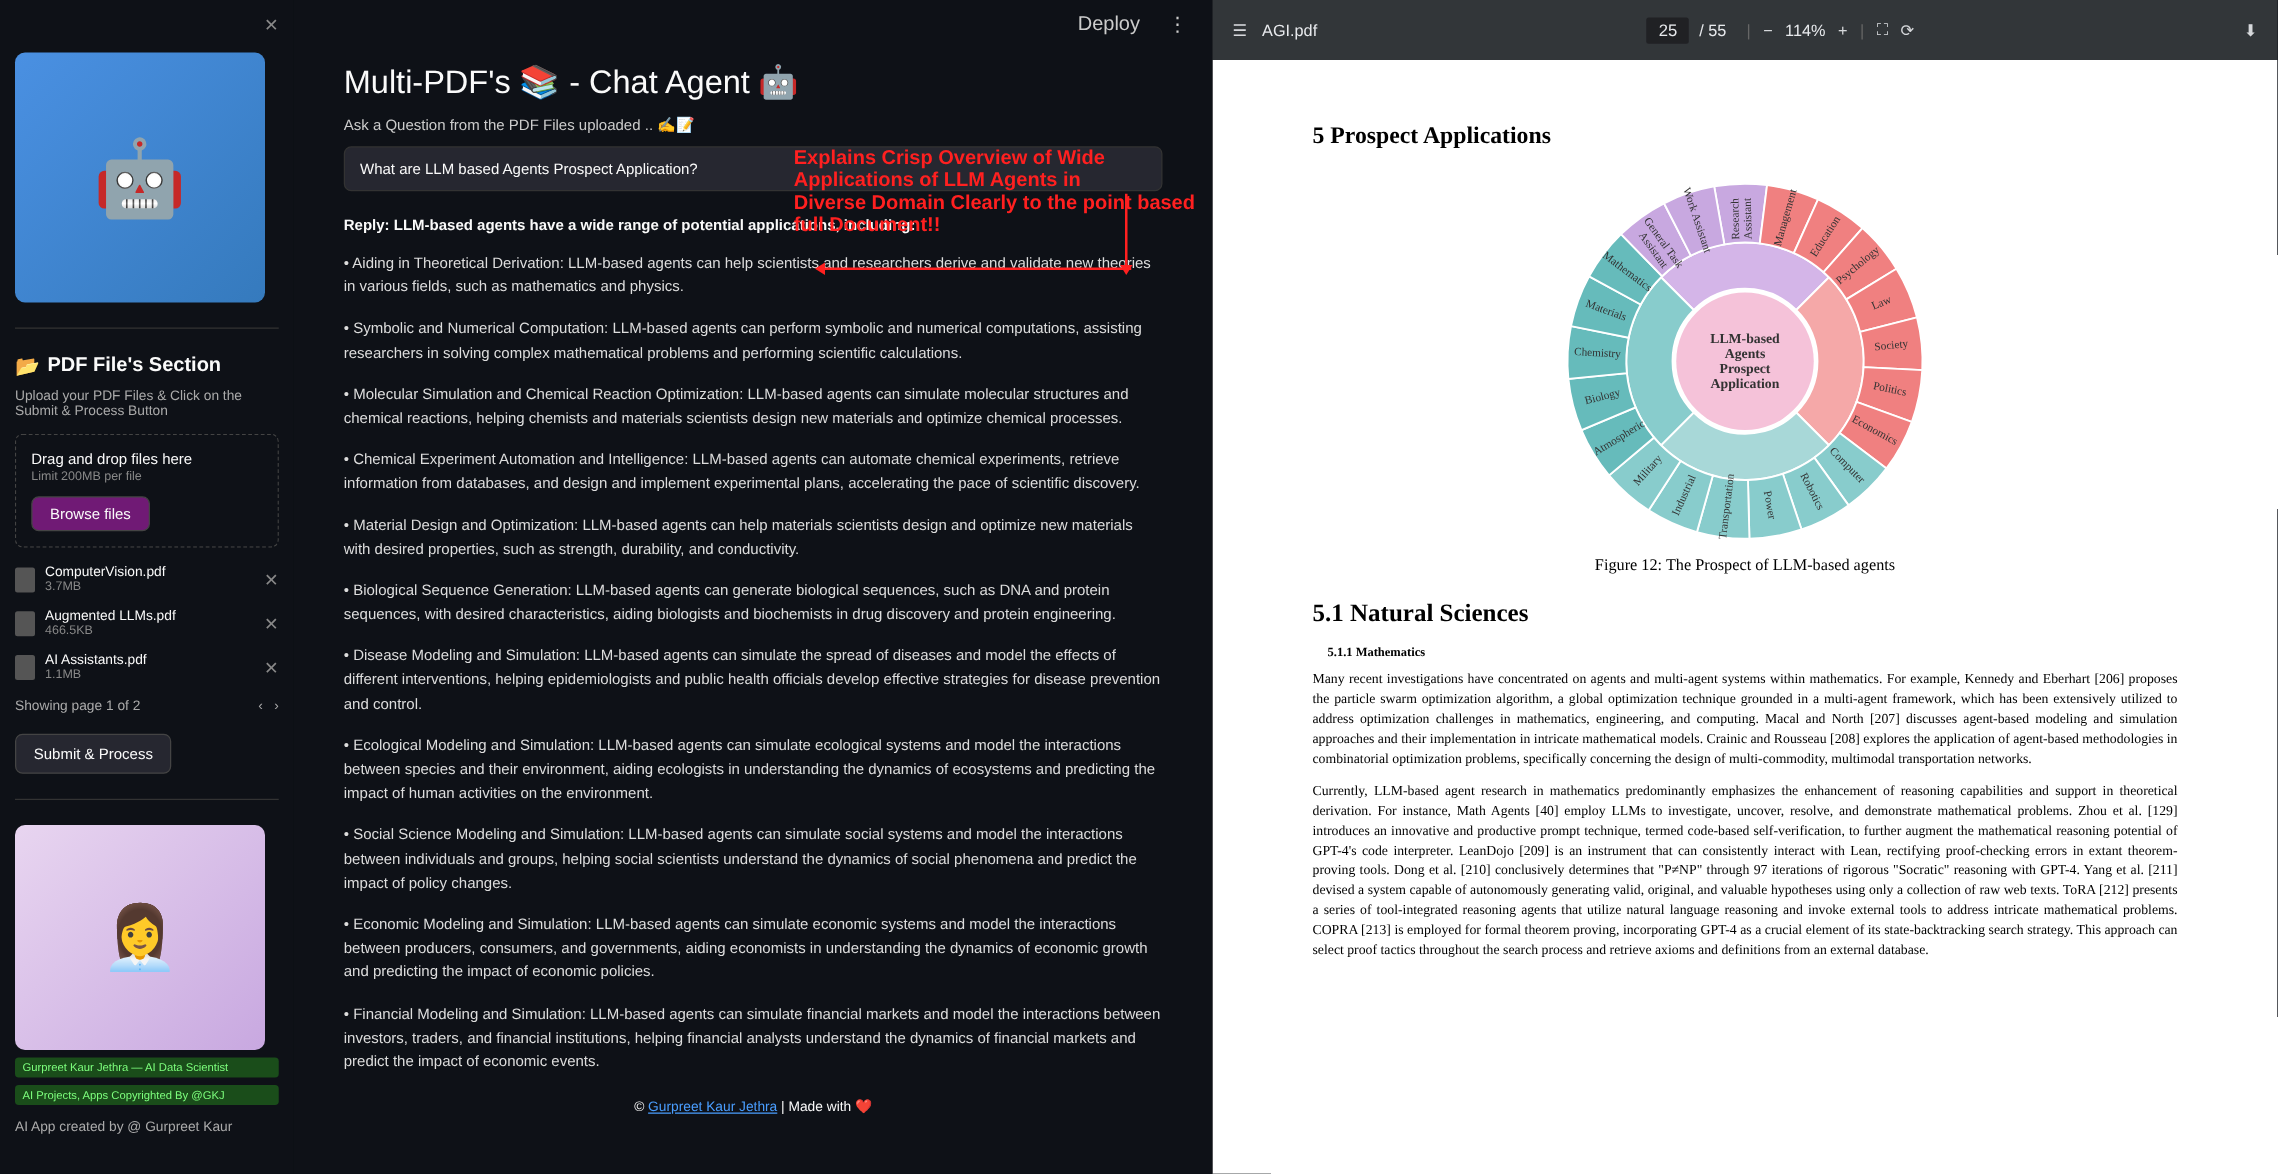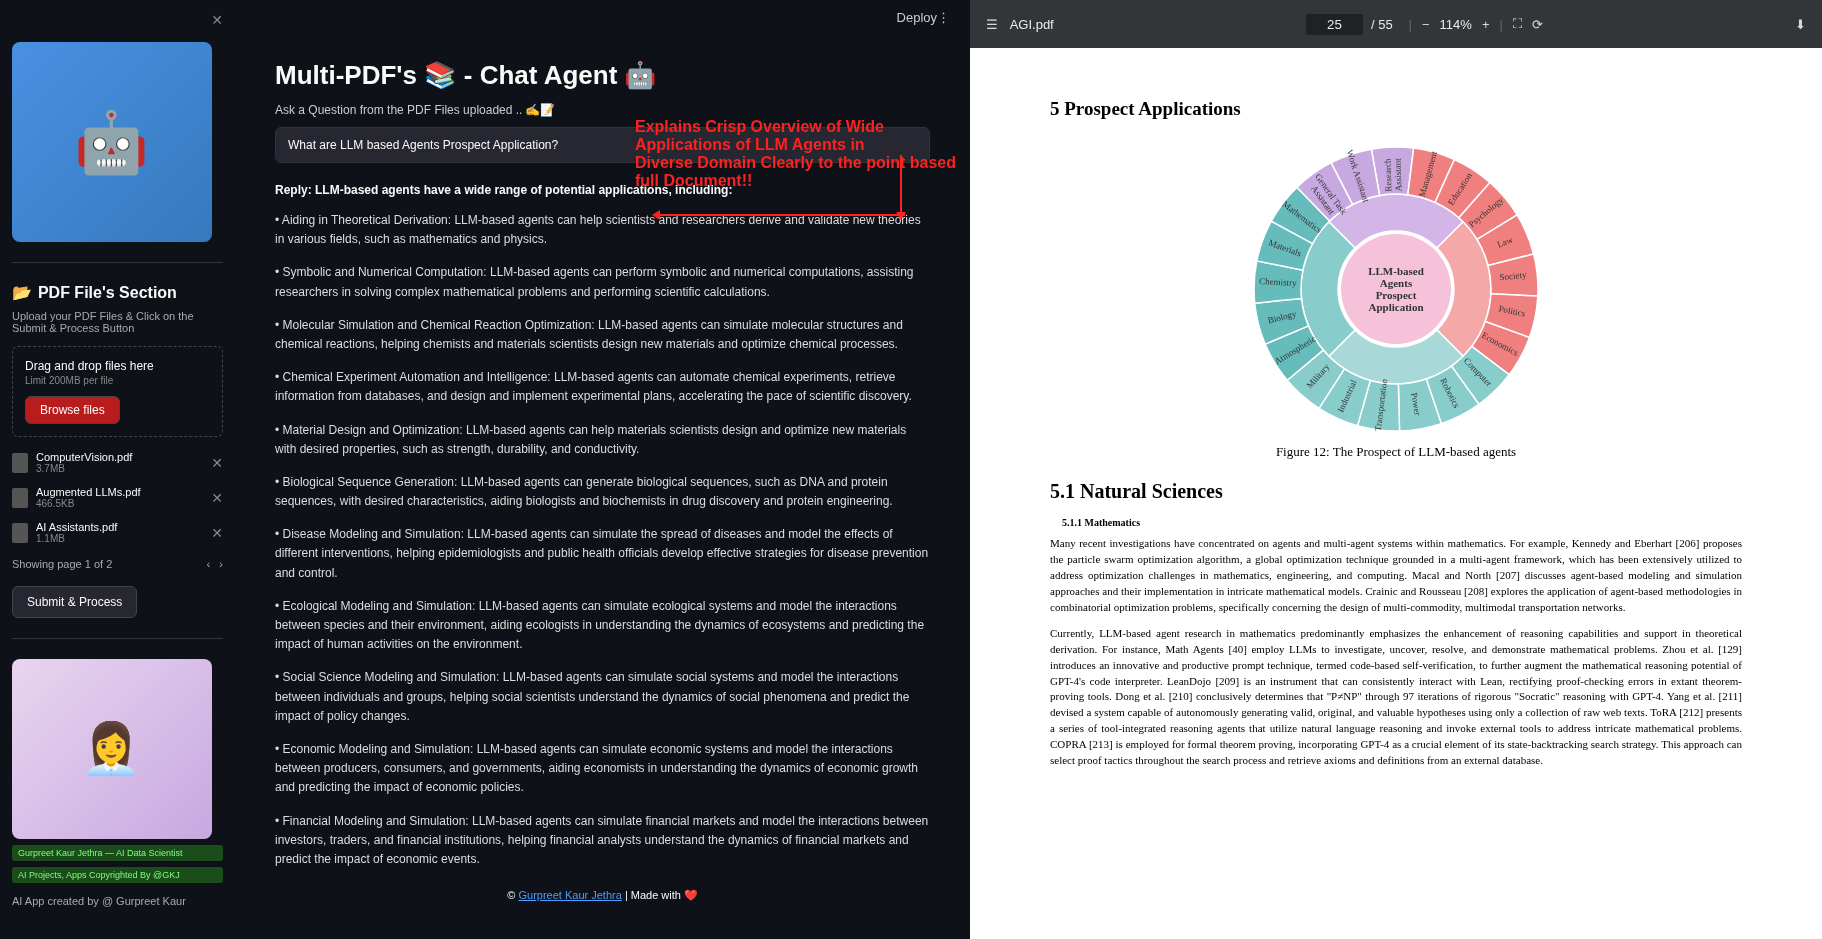--- a/index.html
+++ b/index.html
@@ -6,54 +6,54 @@
 body { font-family: -apple-system, 'Segoe UI', sans-serif; background: #0e1117; color: #fafafa; display: flex; height: 100vh; width: 1822px; overflow: hidden; }
 .sidebar { width: 235px; background: #0e1117; padding: 12px; overflow-y: auto; font-size: 12px; position: relative; }
 .close-x { position: absolute; top: 12px; right: 12px; color: #888; cursor: pointer; font-size: 14px; }
 .robot-img { width: 200px; height: 200px; background: linear-gradient(135deg,#4a90e2,#357abd); border-radius: 8px; margin-top: 30px; display: flex; align-items: center; justify-content: center; font-size: 60px; }
 hr { border: none; border-top: 1px solid #333; margin: 20px 0; }
 .section-title { font-size: 16px; font-weight: 600; margin-bottom: 8px; display: flex; align-items: center; gap: 6px; }
 .section-desc { font-size: 11px; color: #aaa; margin-bottom: 12px; }
 .dropzone { border: 1px dashed #444; border-radius: 6px; padding: 12px; margin-bottom: 8px; }
 .dropzone-title { font-size: 12px; font-weight: 500; }
 .dropzone-sub { font-size: 10px; color: #888; margin-top: 2px; margin-bottom: 10px; }
-.browse-btn { background: #b91c1c; border: 1px solid #444; color: #fafafa; padding: 6px 14px; border-radius: 6px; font-size: 12px; cursor: pointer; }
+.browse-btn { background: #701a75; border: 1px solid #444; color: #fafafa; padding: 6px 14px; border-radius: 6px; font-size: 12px; cursor: pointer; }
 .file-item { display: flex; align-items: center; gap: 8px; padding: 6px 0; }
 .file-icon { width: 16px; height: 20px; background: #555; border-radius: 2px; flex-shrink: 0; }
 .file-info { flex: 1; }
 .file-name { font-size: 11px; }
 .file-size { font-size: 10px; color: #888; }
 .file-x { color: #888; cursor: pointer; font-size: 14px; }
 .paging { display: flex; justify-content: space-between; font-size: 11px; color: #aaa; margin-top: 8px; }
 .paging-arrows span { margin-left: 6px; cursor: pointer; }
 .submit-btn { background: #262730; border: 1px solid #444; color: #fafafa; padding: 8px 14px; border-radius: 6px; font-size: 12px; cursor: pointer; margin-top: 16px; }
 .profile-img { width: 200px; height: 180px; background: linear-gradient(135deg,#e8d5f0,#c8a8e0); border-radius: 8px; margin-top: 4px; display: flex; align-items: center; justify-content: center; font-size: 50px; }
 .badge-row { display: flex; gap: 4px; margin-top: 6px; }
 .badge { background: #1a4d1a; color: #7dff7d; font-size: 9px; padding: 3px 6px; border-radius: 3px; flex: 1; }
 .footer-text { font-size: 11px; color: #aaa; margin-top: 12px; }
 .main { width: 735px; background: #0e1117; padding: 20px 40px; overflow-y: auto; position: relative; }
-.deploy-row { position: absolute; top: 10px; right: 20px; font-size: 13px; color: #ccc; display: flex; gap: 0; align-items: center; }
-.title { font-size: 26px; font-weight: 700; margin-top: 40px; margin-bottom: 12px; }
+.deploy-row { position: absolute; top: 10px; right: 20px; font-size: 16px; color: #ccc; display: flex; gap: 22px; align-items: center; }
+.title { font-size: 26px; font-weight: 400; margin-top: 30px; margin-bottom: 12px; }
 .subtitle { font-size: 12px; color: #ccc; margin-bottom: 10px; }
 .input-box { background: #262730; border: 1px solid #333; border-radius: 6px; padding: 10px 12px; font-size: 12px; color: #fafafa; width: 100%; margin-bottom: 20px; }
 .reply-head { font-size: 12px; font-weight: 600; margin-bottom: 14px; }
 .bullet { font-size: 12px; color: #ddd; margin-bottom: 14px; line-height: 1.6; }
 .footer-credit { text-align: center; font-size: 11px; margin-top: 20px; }
 .footer-credit a { color: #4a9eff; }
 .annot { position: absolute; color: #ff2020; font-size: 16px; font-weight: 600; pointer-events: none; }
 .annot-line1 { top: 118px; left: 400px; }
 .annot-arrow1 { position: absolute; top: 214px; left: 420px; width: 250px; height: 2px; background: #ff2020; pointer-events: none; }
 .annot-arrow1::before { content: ''; position: absolute; left: -8px; top: -4px; border: 5px solid transparent; border-right: 8px solid #ff2020; }
 .annot-arrow2 { position: absolute; top: 155px; left: 665px; width: 2px; height: 62px; background: #ff2020; pointer-events: none; }
 .annot-arrow2::after { content: ''; position: absolute; bottom: -8px; left: -4px; border: 5px solid transparent; border-top: 8px solid #ff2020; }
 .pdf-pane { flex: 1; background: #525659; display: flex; flex-direction: column; }
 .pdf-toolbar { height: 48px; background: #323639; display: flex; align-items: center; padding: 0 16px; gap: 16px; color: #e8eaed; font-size: 13px; }
 .pdf-title { flex: 0 0 auto; margin-right: auto; display: flex; align-items: center; gap: 12px; }
 .pdf-page-ctrl { display: flex; align-items: center; gap: 8px; }
-.pdf-page-input { width: 57px; background: #202124; border: none; color: #e8eaed; text-align: center; padding: 3px; border-radius: 2px; }
+.pdf-page-input { width: 34px; background: #202124; border: none; color: #e8eaed; text-align: center; padding: 3px; border-radius: 2px; }
 .pdf-zoom { display: flex; align-items: center; gap: 10px; }
 .pdf-tb-icon { cursor: pointer; opacity: 0.9; }
 .pdf-page { flex: 1; background: #fff; margin: 0; padding: 50px 80px; overflow-y: auto; color: #000; font-family: 'Times New Roman', serif; }
 .pdf-h1 { font-size: 19px; font-weight: 700; margin-bottom: 24px; }
 .pdf-h2 { font-size: 20px; font-weight: 700; margin: 20px 0 10px; }
 .pdf-h3 { font-size: 10px; font-weight: 700; margin: 14px 12px 8px; }
 .pdf-fig { text-align: center; margin: 20px 0; }
 .pdf-fig-caption { font-size: 13px; margin-top: 10px; }
 .pdf-para { font-size: 11px; line-height: 1.45; text-align: justify; margin-bottom: 10px; }
 .wheel { width: 290px; height: 290px; margin: 0 auto; position: relative; }

